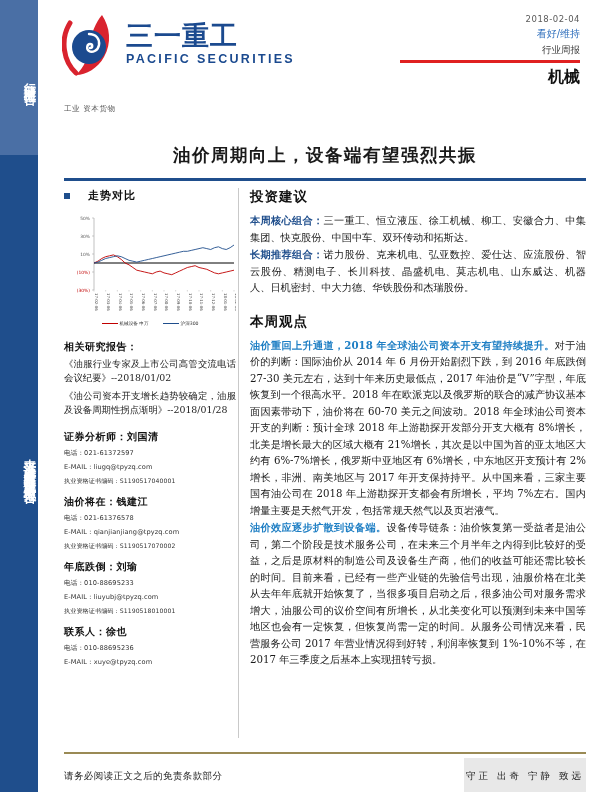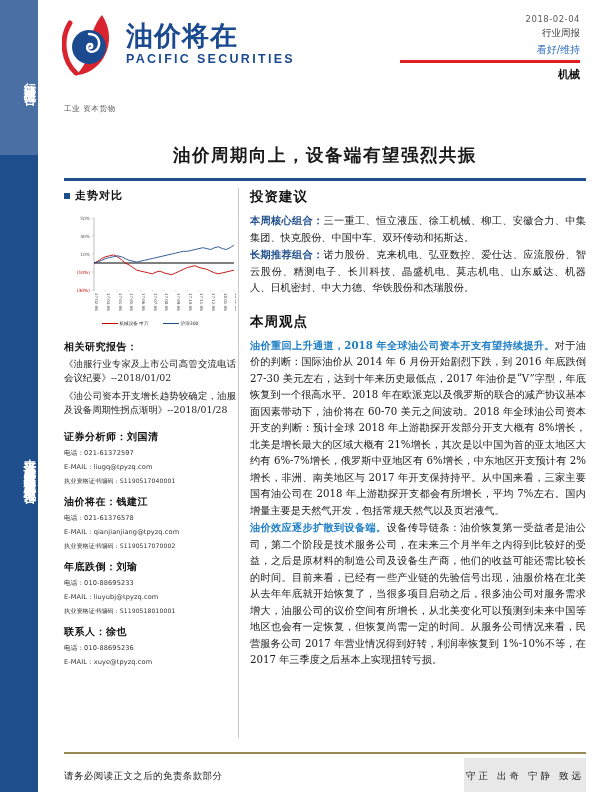--- a/index.html
+++ b/index.html
@@ -118,21 +118,21 @@
     color: #2f6fbd;
     margin-top: 3px;
   }
   #meta-rule {
     height: 2.5px;
     background: #e02020;
     margin-top: 3px;
     width: 100%;
   }
   #meta-sector {
-    font-size: 11px;
+    font-size: 16px;
     color: #111;
     margin-top: 4px;
     font-weight: bold;
   }
 
   #sector-path {
     position: absolute;
     left: 26px; top: 104px;
     font-size: 7.5px;
     color: #555;
@@ -180,21 +180,21 @@
 
   
   .section-head {
     font-family: Liberation Serif, serif;
     font-size: 11px;
     font-weight: bold;
     color: #111;
     letter-spacing: 1px;
     display: flex;
     align-items: center;
-    gap: 5px;
+    gap: 18px;
   }
   .sq-bullet {
     width: 6px; height: 6px;
     background: #1f4e8c;
     display: inline-block;
   }
 
   
   #chart-wrap {
     position: relative;
@@ -327,28 +327,28 @@
 
     <svg id="logo-mark" viewBox="0 0 56 68">
       <path d="M40 2 C48 14 50 30 42 44 C36 55 24 62 14 62 C22 54 27 44 28 32 C29 20 34 9 40 2 Z" fill="#d9232e"></path>
       <path d="M14 62 C6 50 4 32 12 18 C18 8 29 3 39 2 C31 10 26 20 25 33 C24 46 20 56 14 62 Z" fill="#d9232e" opacity="0"></path>
       <circle cx="27" cy="34" r="17" fill="#1b4a8f"></circle>
       <path d="M27 21 C34 21 38 26 37 32 C36 38 30 40 27 38 C24 36 25 31 28 31 C31 31 31 35 28 35" fill="none" stroke="#ffffff" stroke-width="2.4" stroke-linecap="round"></path>
       <path d="M8 10 C-2 26 1 48 14 60" fill="none" stroke="#d9232e" stroke-width="5" stroke-linecap="round"></path>
     </svg>
 
     <div id="logo-text-block">
-      <div id="logo-cn">油价将在</div>
+      <div id="logo-cn">三一重工</div>
       <div id="logo-en">PACIFIC SECURITIES</div>
     </div>
 
     <div id="header-meta">
       <div id="meta-date">2018-02-04</div>
+      <div id="meta-rating">看好/维持</div>
       <div id="meta-type">行业周报</div>
-      <div id="meta-rating">看好/维持</div>
       <div id="meta-rule"></div>
       <div id="meta-sector">机械</div>
     </div>
 
     <div id="sector-path">工业 资本货物</div>
   </div>
 
   <div id="doc-title">油价周期向上，设备端有望强烈共振</div>
   <div id="title-rule"></div>
 

